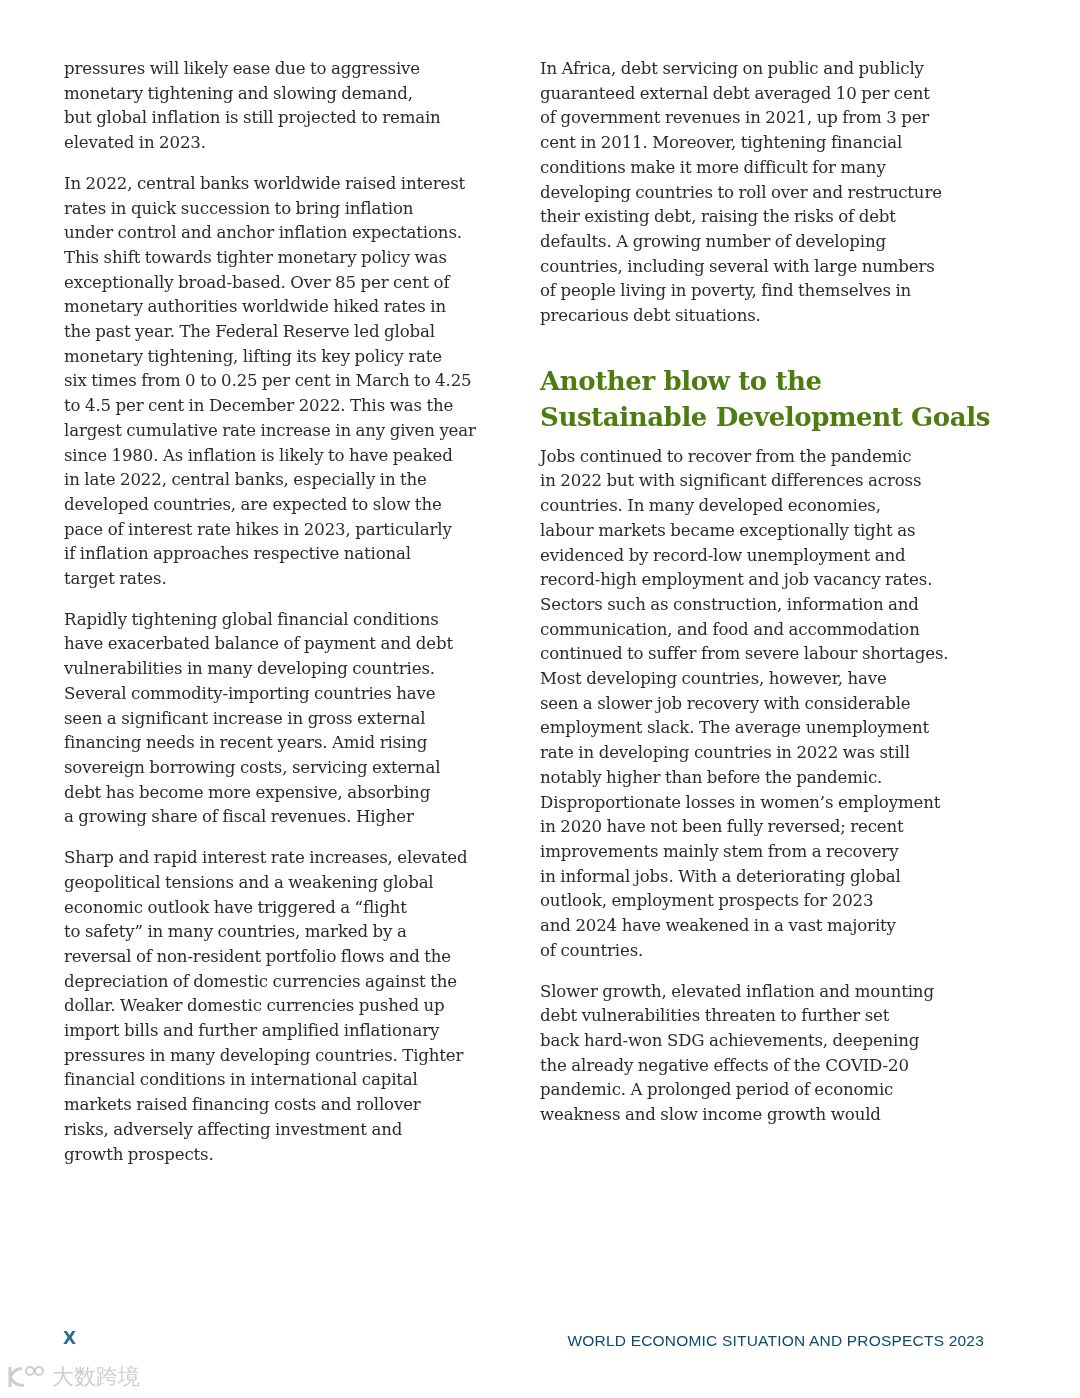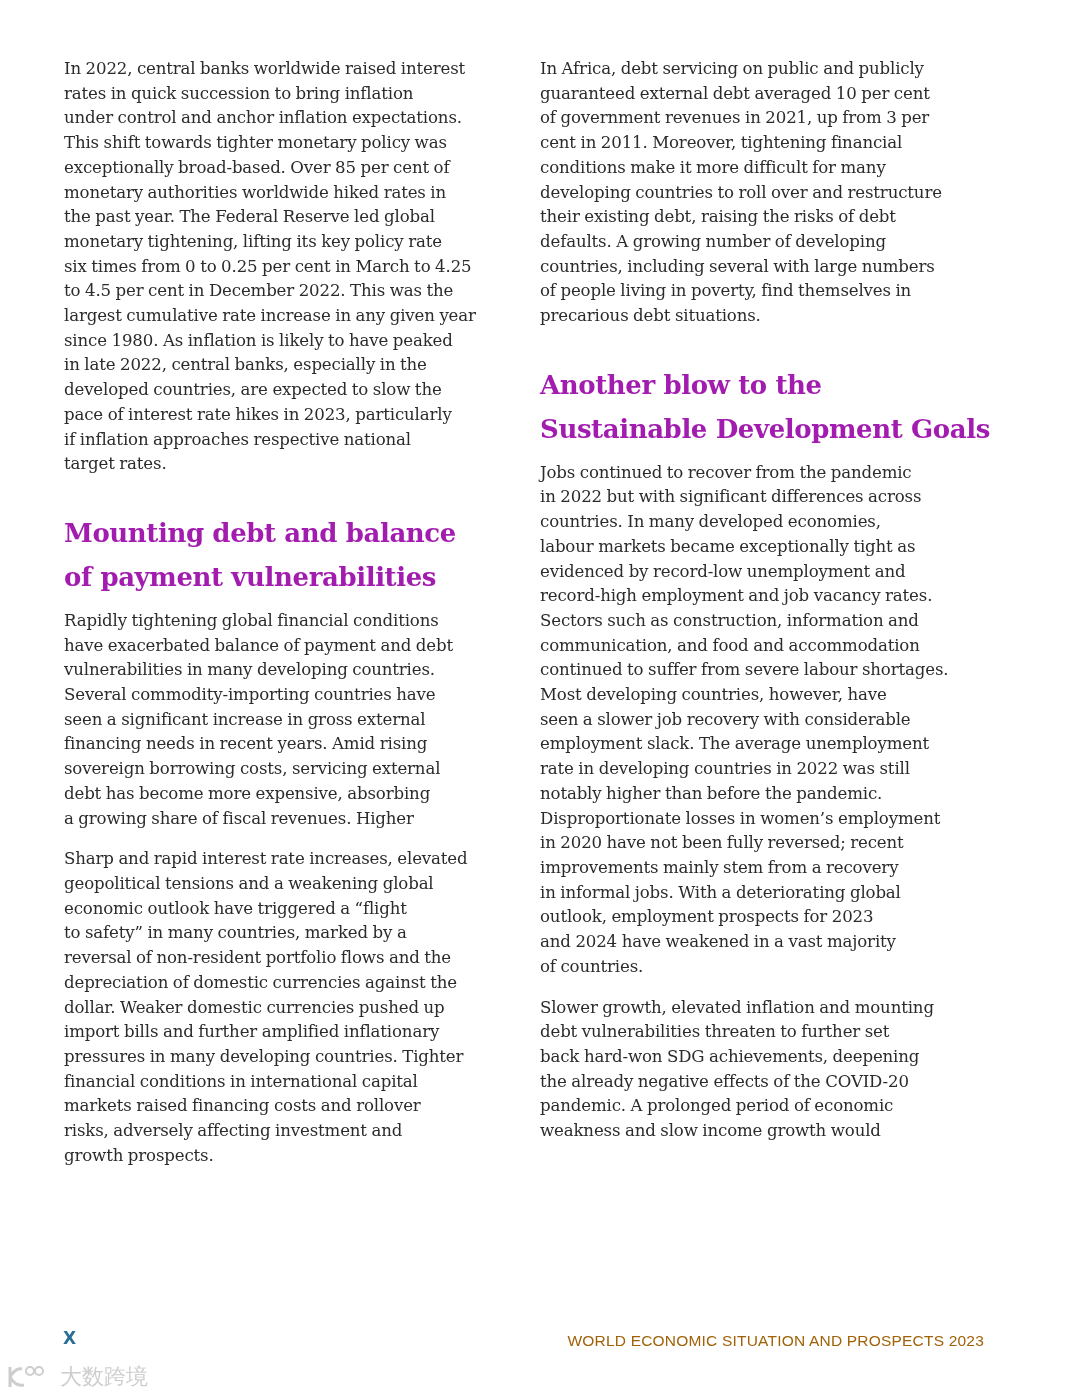--- a/index.html
+++ b/index.html
@@ -29,83 +29,85 @@
       line-height: 24.7px;
       letter-spacing: -0.15px;
       word-spacing: -0.5px;
       white-space: pre-line;
     }
     .heading {
       margin: 34px 0 10px 0;
       font-family: "DejaVu Serif", "Liberation Serif", serif;
       font-weight: bold;
       font-size: 26px;
-      line-height: 44px;
+      line-height: 36px;
       letter-spacing: -0.4px;
-      color: #a21caf;
+      color: #4d7c0f;
       white-space: pre-line;
     }
     .footer-page {
       position: absolute;
       left: 63px;
       top: 1328px;
       font-family: "DejaVu Sans", "Liberation Sans", sans-serif;
       font-weight: bold;
       font-size: 17px;
       color: #2a6e98;
     }
     .footer-title {
       position: absolute;
       right: 96px;
       top: 1332px;
       font-family: "Liberation Sans", "DejaVu Sans", sans-serif;
       font-size: 15.5px;
       letter-spacing: 0.2px;
-      color: #a16207;
+      color: #0c4a6e;
     }
     .watermark {
       position: absolute;
       left: 6px;
       top: 1362px;
       display: flex;
       align-items: center;
-      gap: 14px;
+      gap: 6px;
       color: #c8c8c8;
       font-family: "DejaVu Sans", sans-serif;
       font-size: 22px;
       opacity: 0.9;
     }
     .watermark .logo {
       width: 40px;
       height: 28px;
     }
   </style>
 </head>
 <body>
 
 <div class="column col-left">
+  <p class="para">pressures will likely ease due to aggressive
+monetary tightening and slowing demand,
+but global inflation is still projected to remain
+elevated in 2023.</p>
   <p class="para">In 2022, central banks worldwide raised interest
 rates in quick succession to bring inflation
 under control and anchor inflation expectations.
 This shift towards tighter monetary policy was
 exceptionally broad-based. Over 85 per cent of
 monetary authorities worldwide hiked rates in
 the past year. The Federal Reserve led global
 monetary tightening, lifting its key policy rate
 six times from 0 to 0.25 per cent in March to 4.25
 to 4.5 per cent in December 2022. This was the
 largest cumulative rate increase in any given year
 since 1980. As inflation is likely to have peaked
 in late 2022, central banks, especially in the
 developed countries, are expected to slow the
 pace of interest rate hikes in 2023, particularly
 if inflation approaches respective national
 target rates.</p>
-  <h2 class="heading">Mounting debt and balance
-of payment vulnerabilities</h2>
   <p class="para">Rapidly tightening global financial conditions
 have exacerbated balance of payment and debt
 vulnerabilities in many developing countries.
 Several commodity-importing countries have
 seen a significant increase in gross external
 financing needs in recent years. Amid rising
 sovereign borrowing costs, servicing external
 debt has become more expensive, absorbing
 a growing share of fiscal revenues. Higher</p>
   <p class="para">Sharp and rapid interest rate increases, elevated

